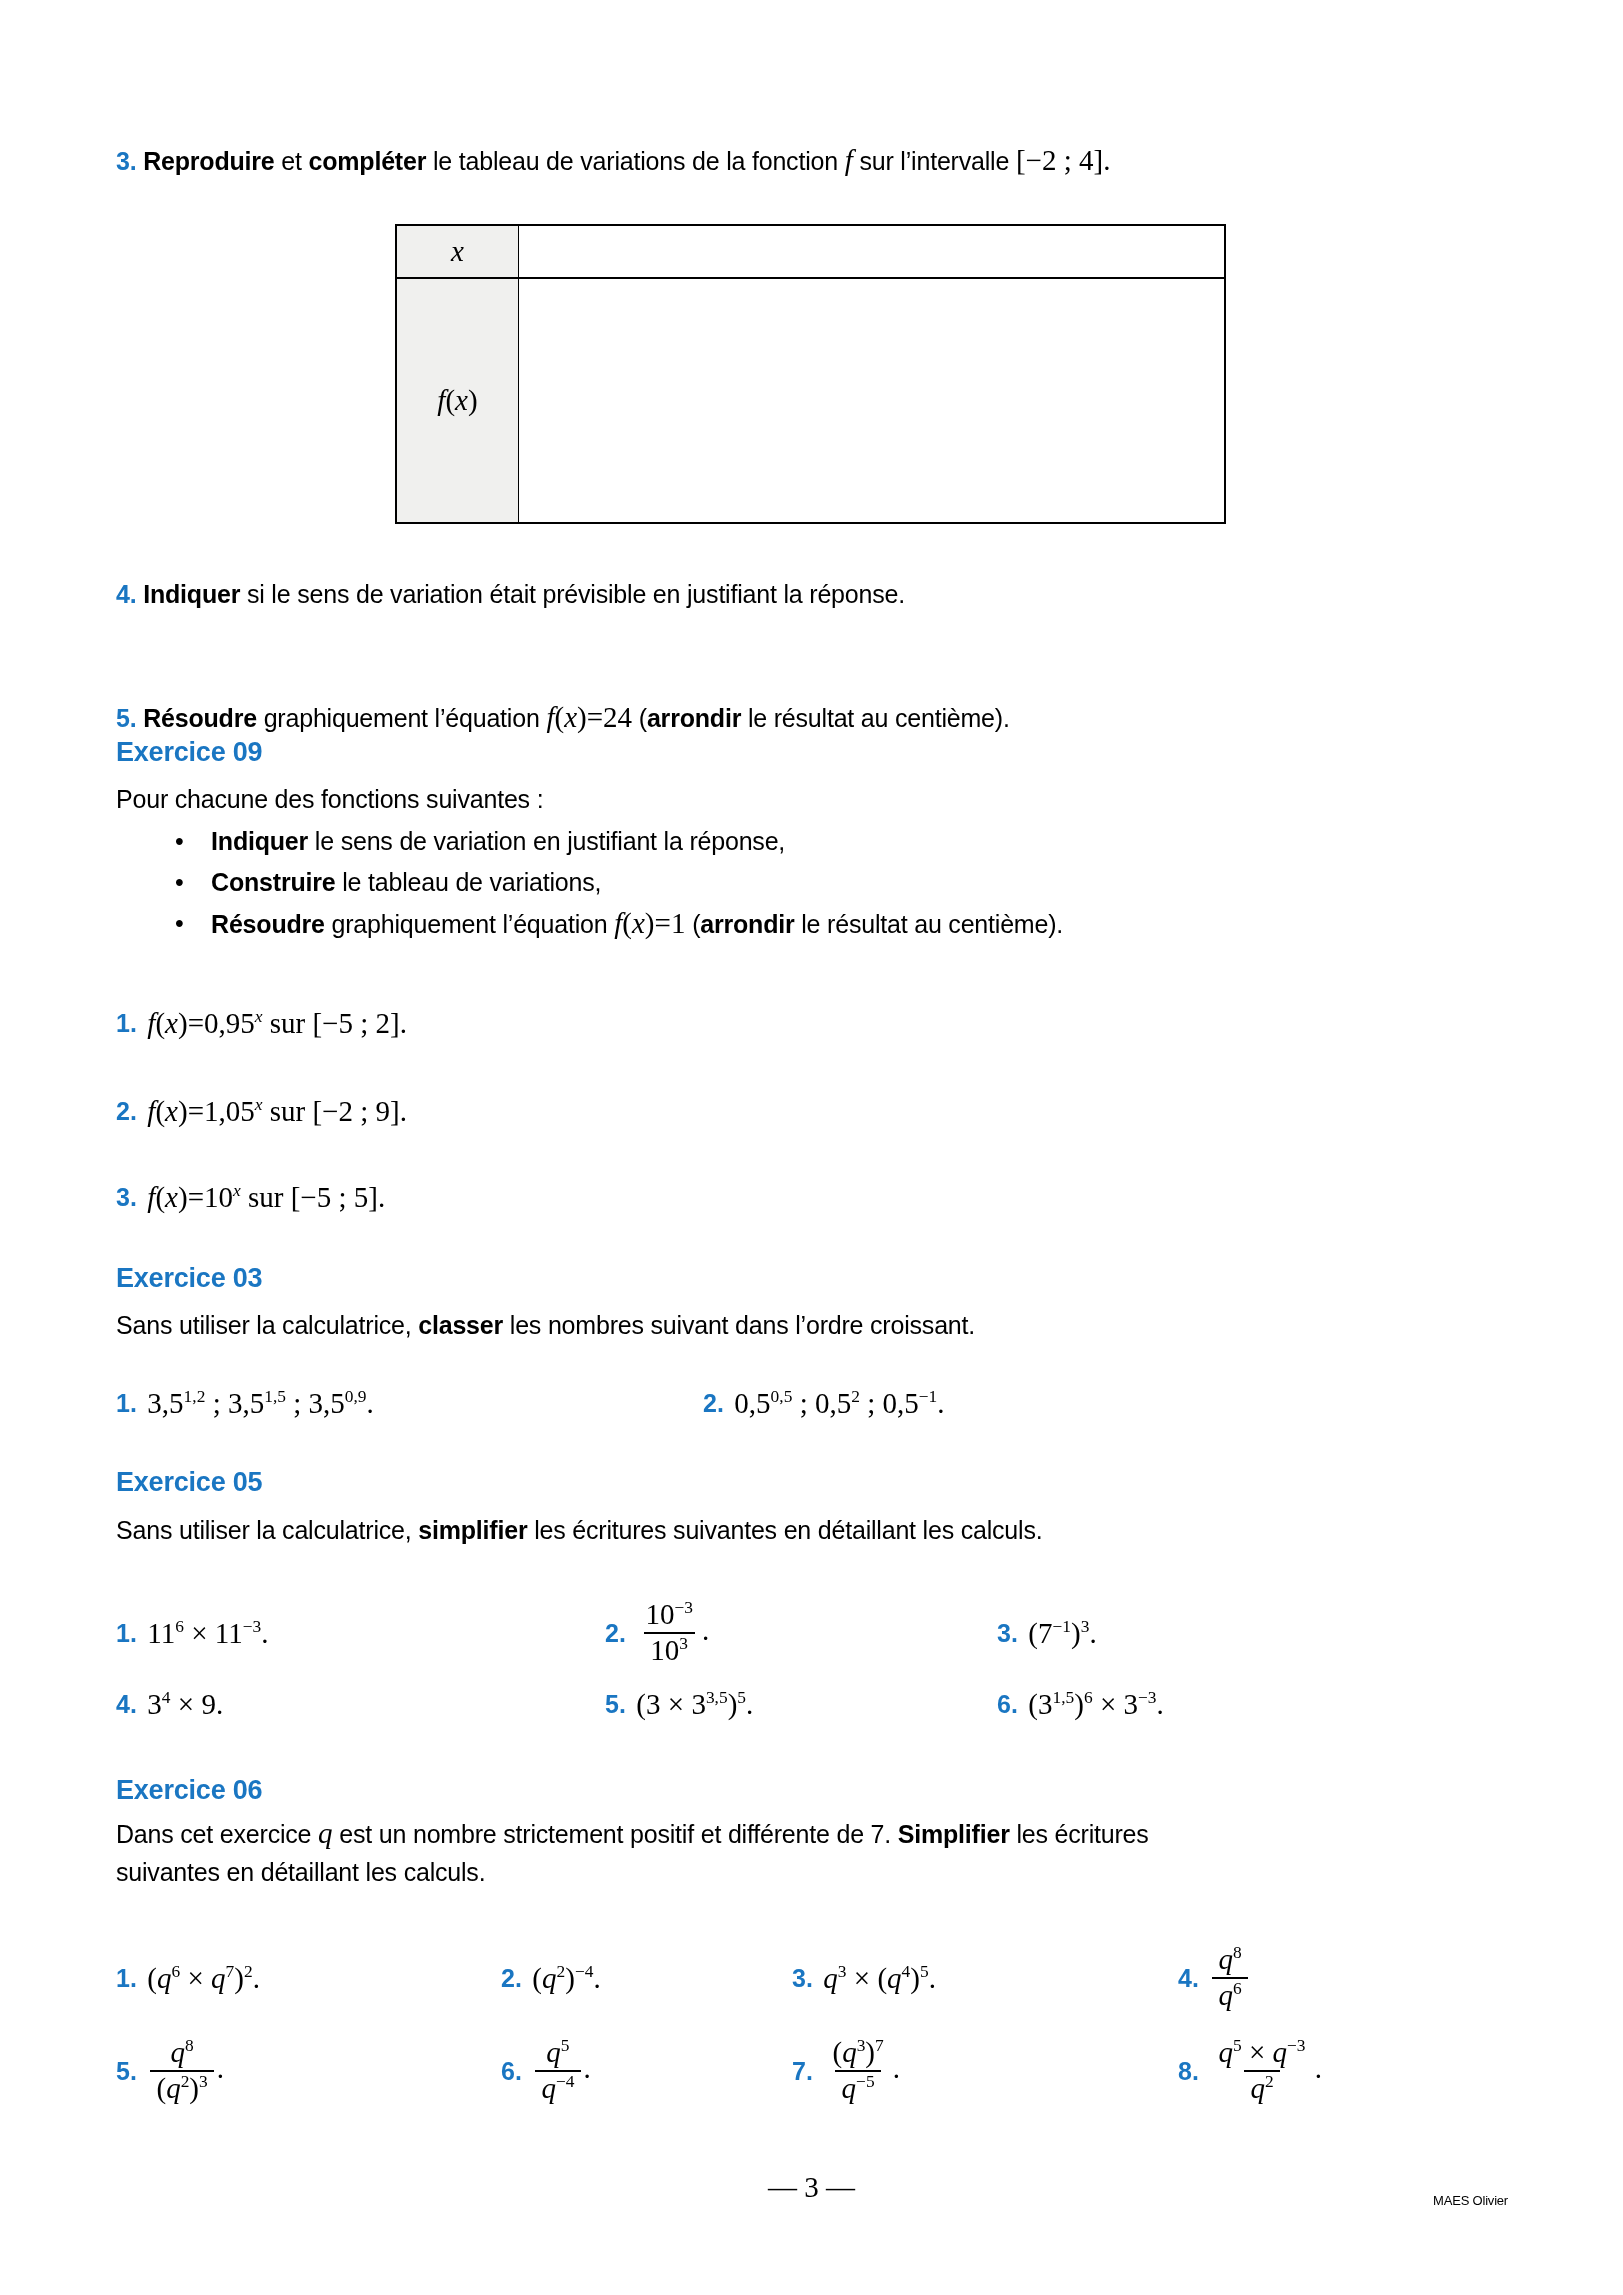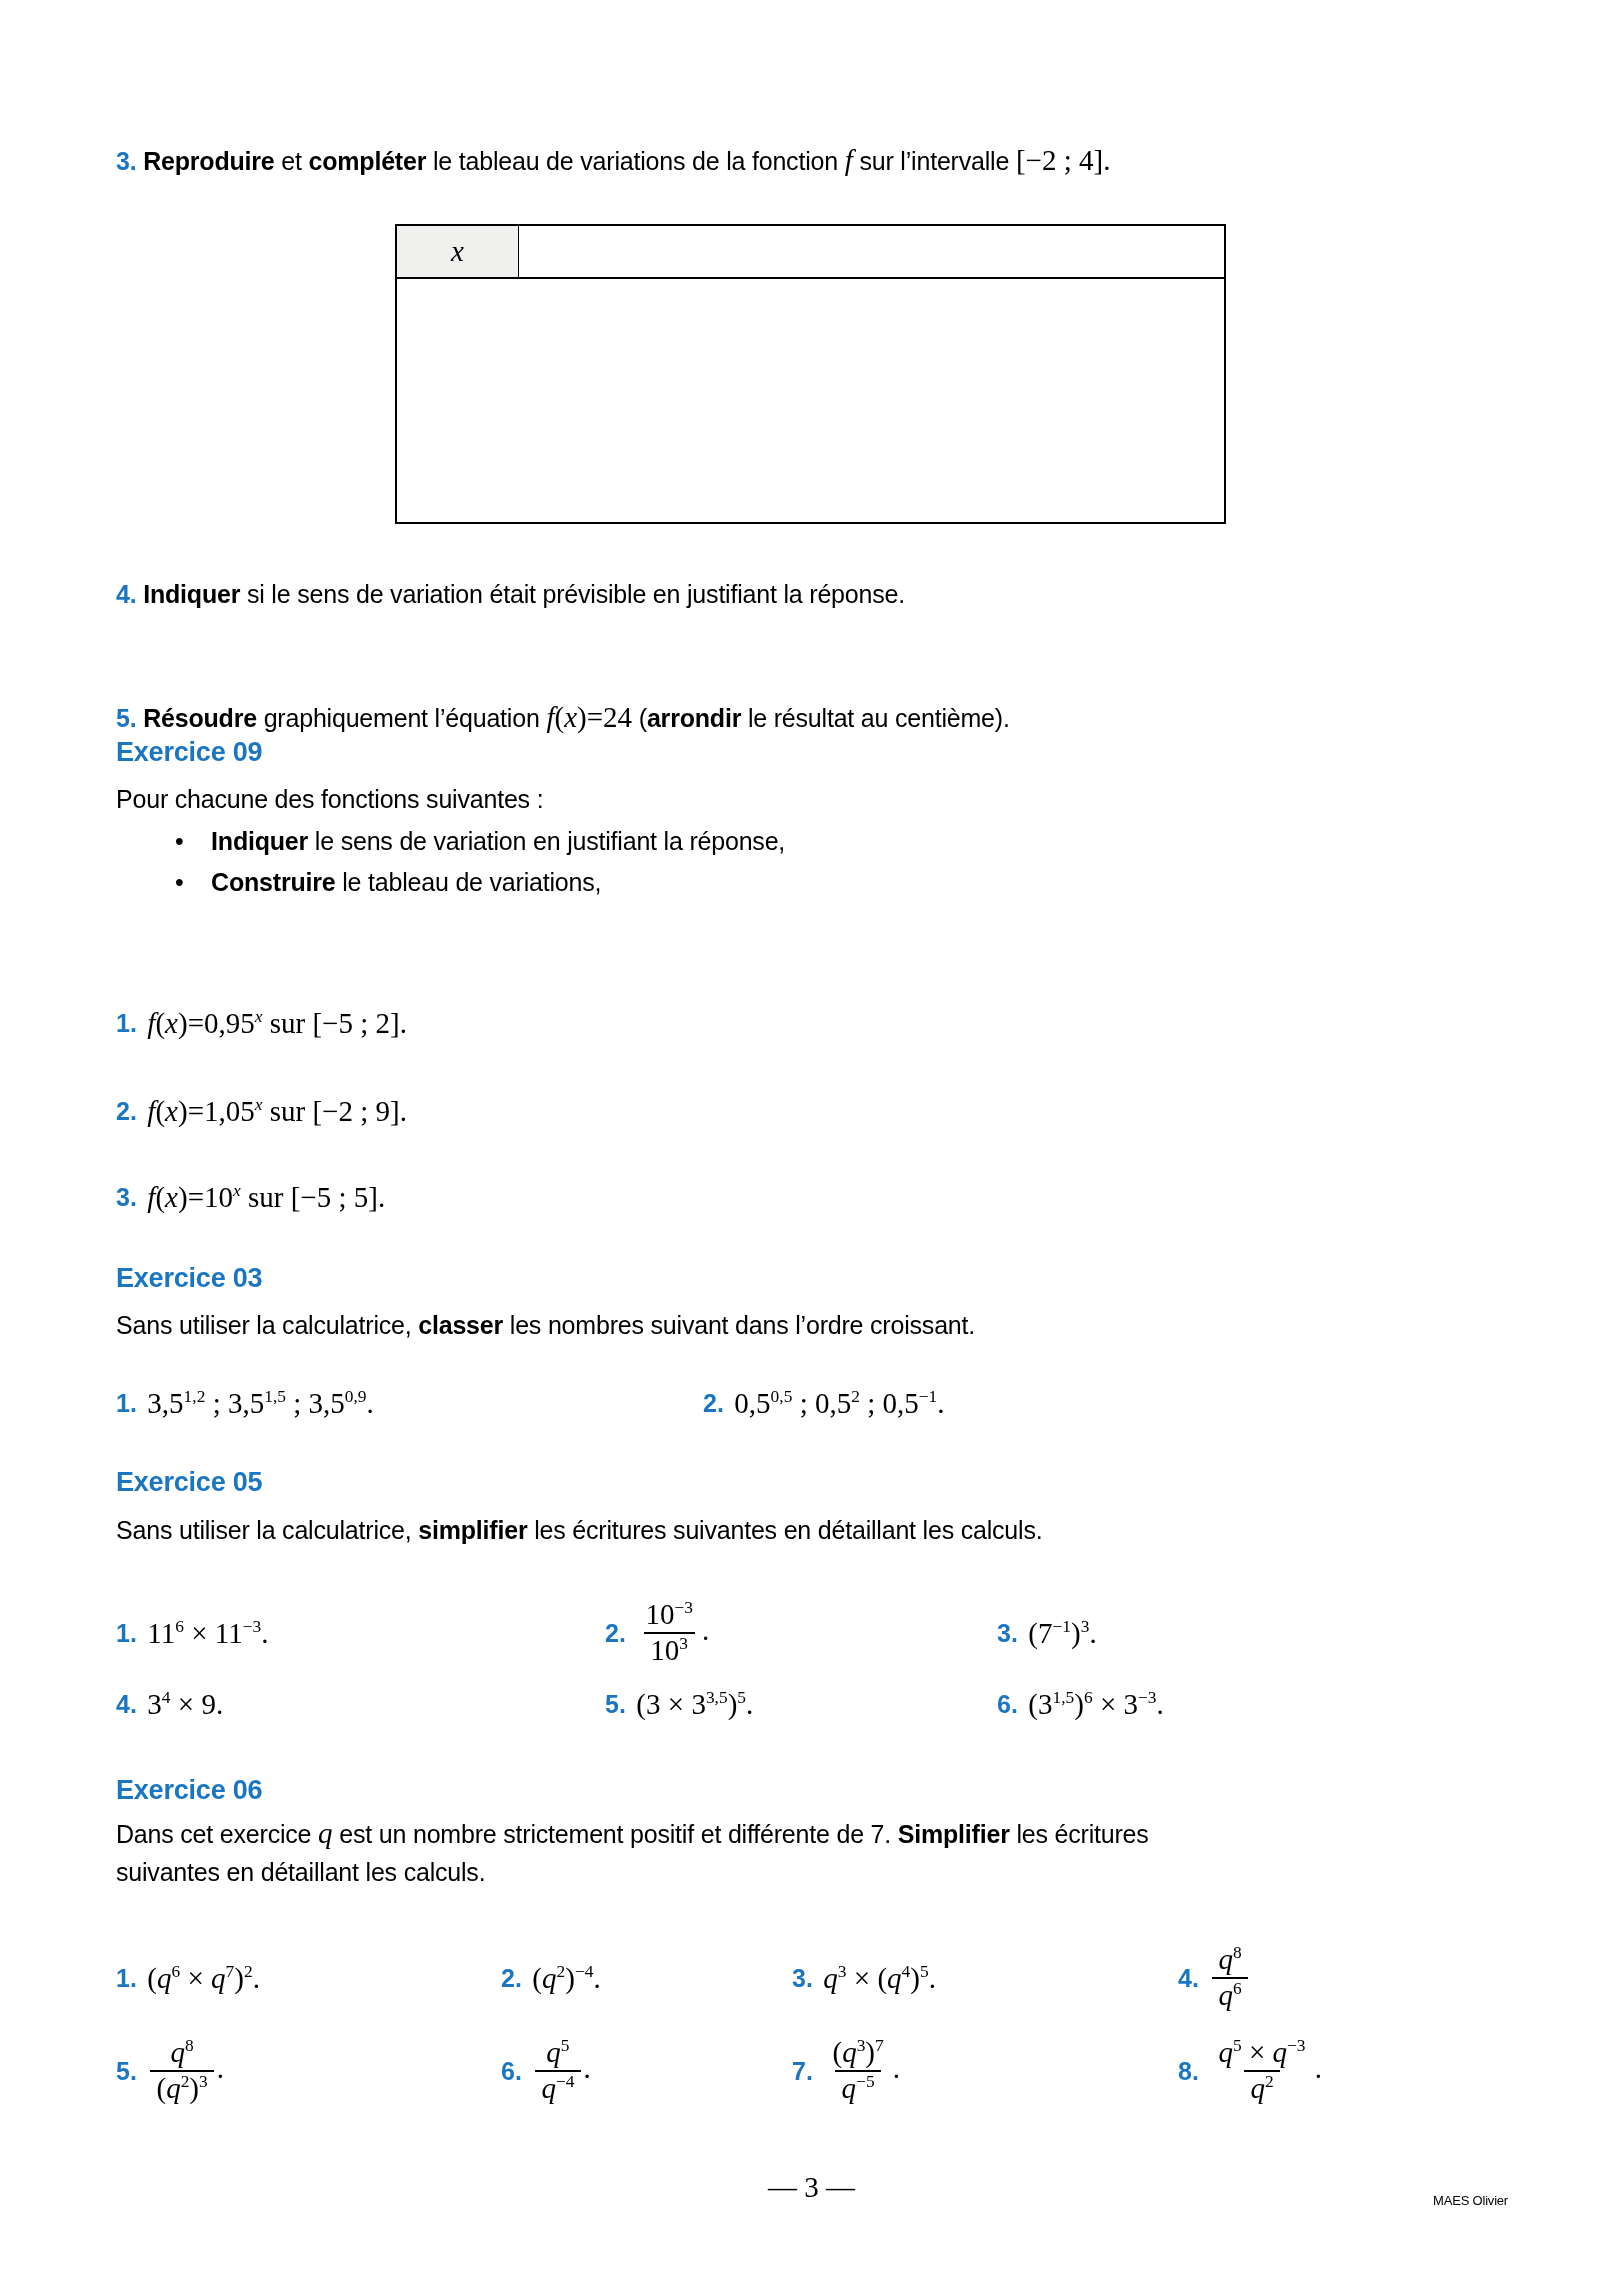--- a/index.html
+++ b/index.html
@@ -49,35 +49,41 @@
 <div class="line" style="left:116px;top:144px;"><span class="blue">3. </span><span class="b">Reproduire</span><span> et </span><span class="b">compléter</span><span> le tableau de variations de la fonction </span><span class="math"><span class="it">f</span></span><span> sur l’intervalle </span><span class="math"><span>[</span><span>−</span><span>2</span><span> </span><span>;</span><span> </span><span>4</span><span>]</span><span>.</span></span></div>
 
 <div class="abs vtable">
   <div class="vrow vrow-x">
     <div class="vlabel">
         <span class="math"><span class="it">x</span></span>
       </div>
     <div class="vcell"></div>
   </div>
   <div class="vrow vrow-fx">
+    <div class="vlabel">
+        <span class="math"><span class="it">f</span><span>(</span><span class="it">x</span><span>)</span></span>
+      </div>
     <div class="vcell"></div>
   </div>
 </div>
 
 <div class="line" style="left:116px;top:578px;"><span class="blue">4. </span><span class="b">Indiquer</span><span> si le sens de variation était prévisible en justifiant la réponse.</span></div>
 <div class="line" style="left:116px;top:658px;margin-top:43px;"><span class="blue">5. </span><span class="b">Résoudre</span><span> graphiquement l’équation </span><span class="math"><span class="it">f</span><span>(</span><span class="it">x</span><span>)</span><span>=</span><span>2</span><span>4</span></span><span> (</span><span class="b">arrondir</span><span> le résultat au centième).</span></div>
 
 <div class="title" style="left:116px;top:737px;">Exercice 09</div>
 <div class="line" style="left:116px;top:783px;">Pour chacune des fonctions suivantes :</div>
 <ul class="bullets abs" style="left:175px;top:813px;margin-top:8px;">
   <li>
       <span><span class="b">Indiquer</span><span> le sens de variation en justifiant la réponse,</span></span>
     </li>
   <li>
       <span><span class="b">Construire</span><span> le tableau de variations,</span></span>
+    </li>
+  <li>
+      <span><span class="b">Résoudre</span><span> graphiquement l’équation </span><span class="math"><span class="it">f</span><span>(</span><span class="it">x</span><span>)</span><span>=</span><span>1</span></span><span> (</span><span class="b">arrondir</span><span> le résultat au centième).</span></span>
     </li>
 </ul>
 
 <div class="item" style="left:116px;top:1000px;height:46px;">
   <span class="n">1.</span>
   <span class="expr"><span class="math"><span class="it">f</span><span>(</span><span class="it">x</span><span>)</span><span>=</span><span>0</span><span>,</span><span>9</span><span>5</span><sup><span class="it">x</span></sup></span><span> sur </span><span class="math"><span>[</span><span>−</span><span>5</span><span> </span><span>;</span><span> </span><span>2</span><span>]</span><span>.</span></span></span>
 </div>
 <div class="item" style="left:116px;top:1088px;height:46px;">
   <span class="n">2.</span>
   <span class="expr"><span class="math"><span class="it">f</span><span>(</span><span class="it">x</span><span>)</span><span>=</span><span>1</span><span>,</span><span>0</span><span>5</span><sup><span class="it">x</span></sup></span><span> sur </span><span class="math"><span>[</span><span>−</span><span>2</span><span> </span><span>;</span><span> </span><span>9</span><span>]</span><span>.</span></span></span>

